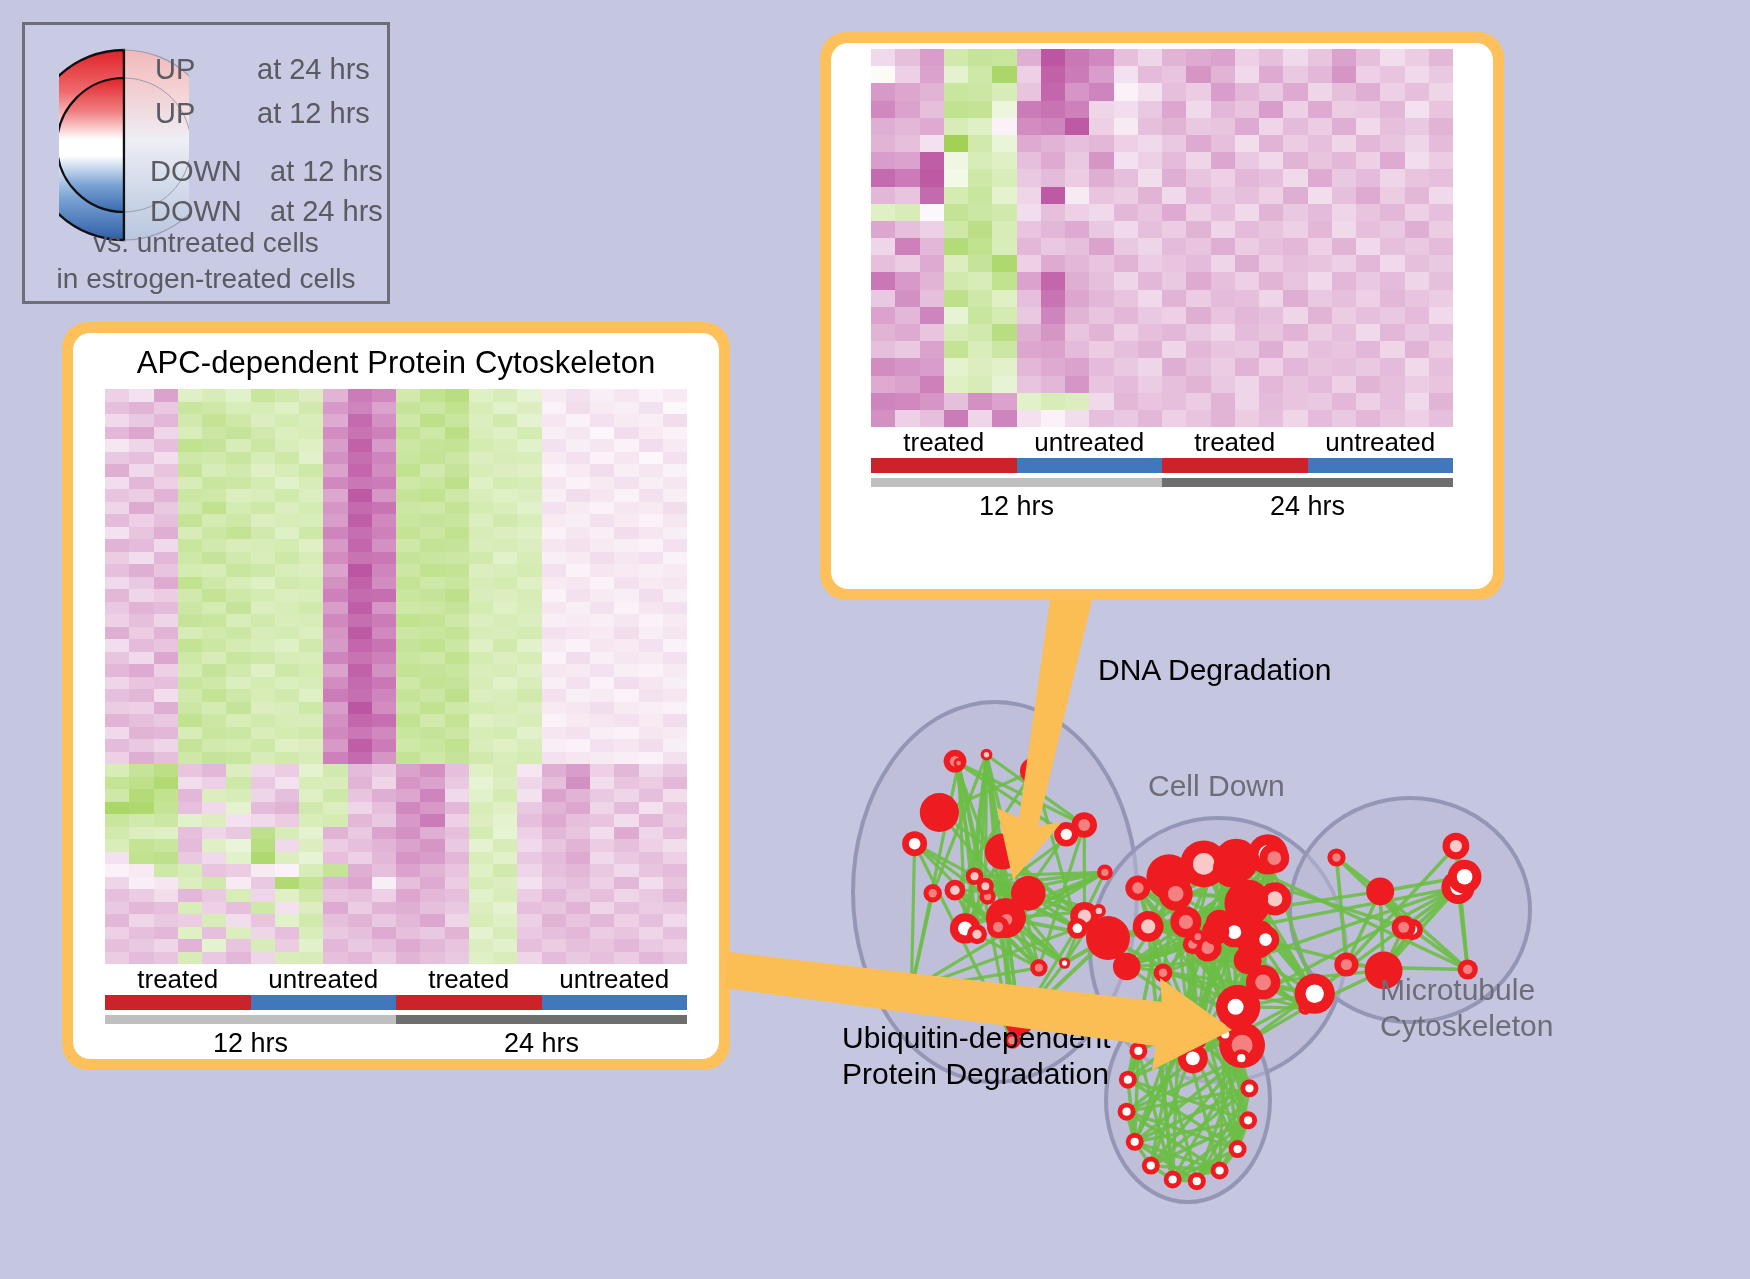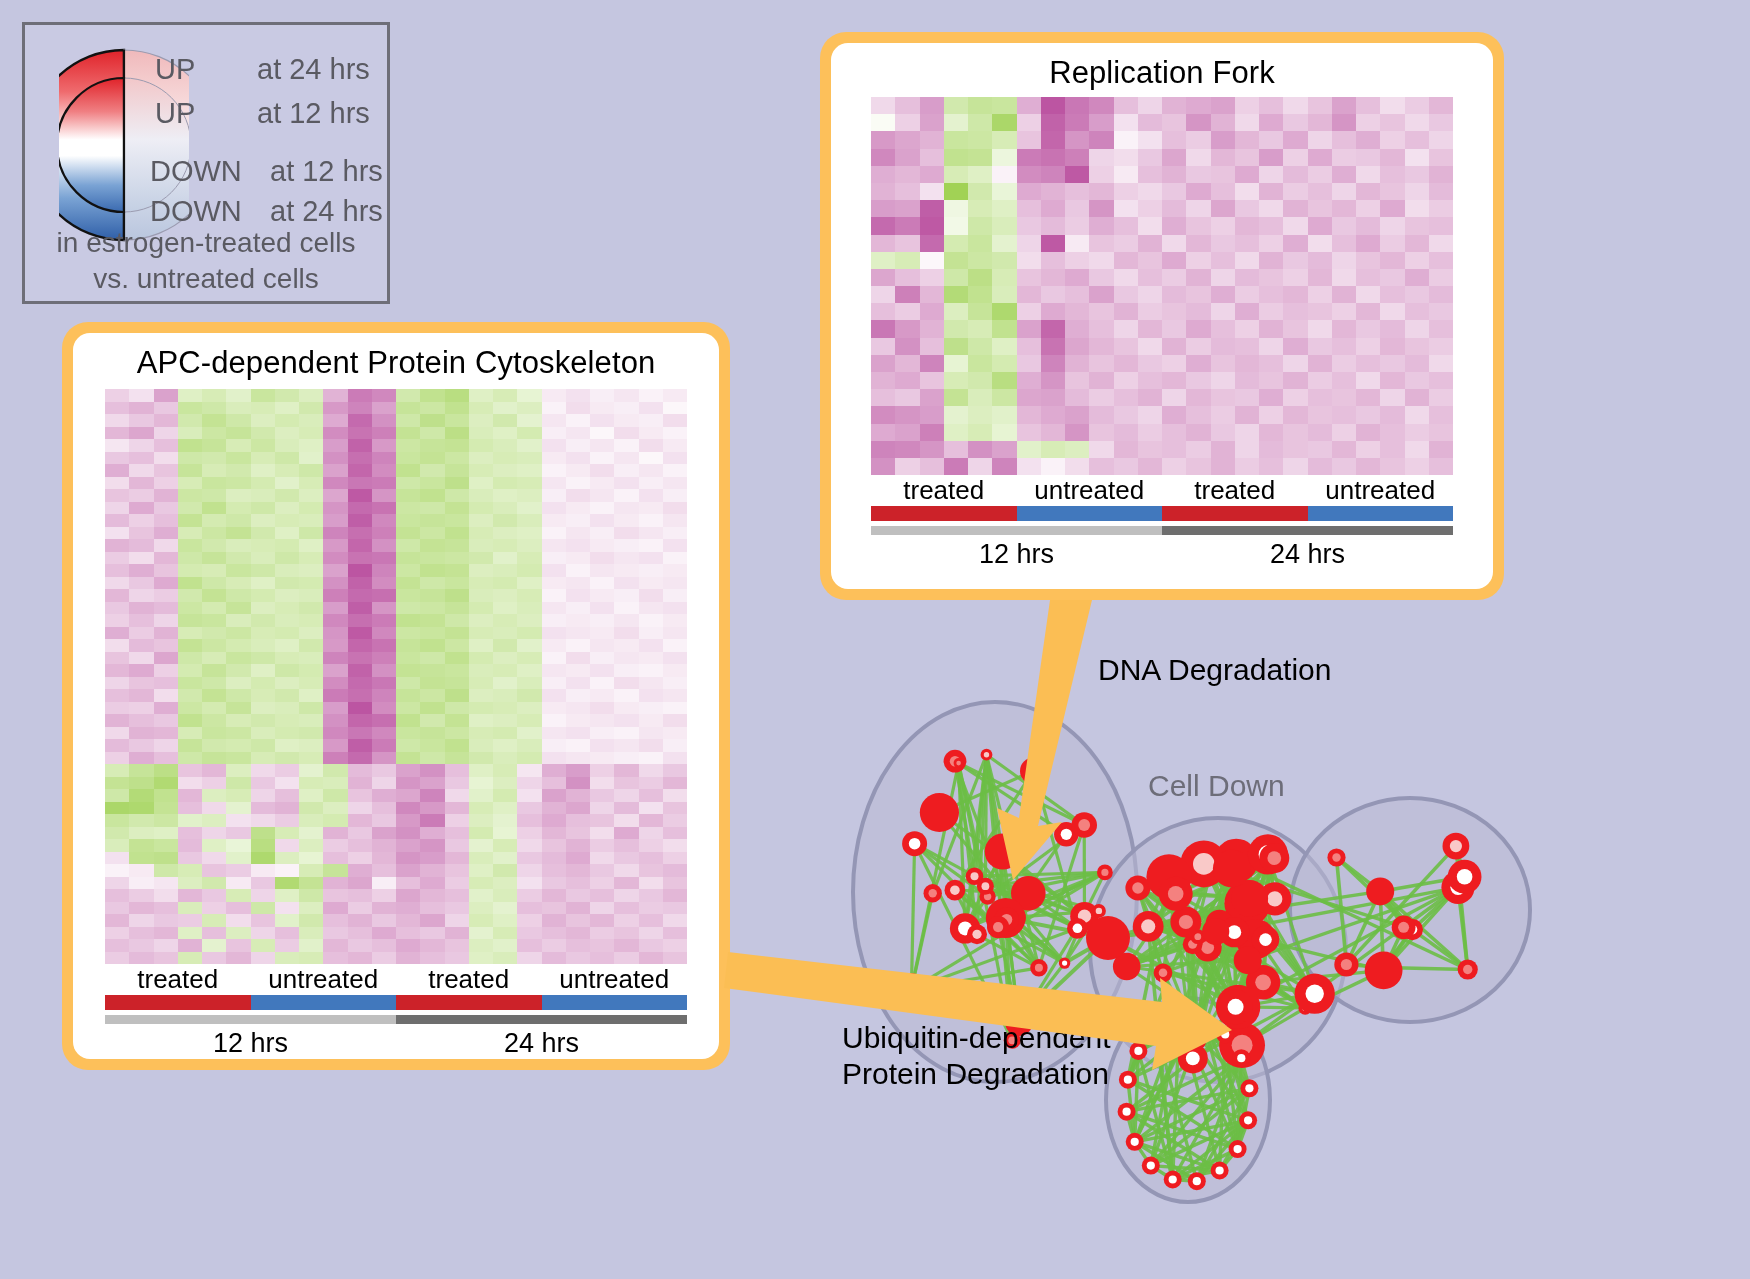--- a/index.html
+++ b/index.html
@@ -136,29 +136,28 @@
     <div class="lbl" style="left:130px; top:72px;">UP</div>
     <div class="lbl" style="left:232px; top:72px;">at 12 hrs</div>
 
     <div class="lbl" style="left:125px; top:130px;">DOWN</div>
     <div class="lbl" style="left:245px; top:130px;">at 12 hrs</div>
 
     <div class="lbl" style="left:125px; top:170px;">DOWN</div>
     <div class="lbl" style="left:245px; top:170px;">at 24 hrs</div>
 
     <div class="foot">
+      <div>vs. untreated cells</div>
       <div>in estrogen-treated cells</div>
-      <div>vs. untreated cells</div>
     </div>
   </div>
 
 
   <div class="panel" id="rf-panel">
     <div class="inner">
-      <div class="panel-title">Replication Fork</div>
       <div style="padding:6px 40px 0 40px;">
         <div class="hm-grid" id="hm-rf" style="grid-template-columns: repeat(24, 1fr);">
             <div class="hm-cell" style="height:17.2px;background:rgb(240,217,234)"></div>
             <div class="hm-cell" style="height:17.2px;background:rgb(230,191,220)"></div>
             <div class="hm-cell" style="height:17.2px;background:rgb(216,157,202)"></div>
             <div class="hm-cell" style="height:17.2px;background:rgb(209,233,173)"></div>
             <div class="hm-cell" style="height:17.2px;background:rgb(198,228,153)"></div>
             <div class="hm-cell" style="height:17.2px;background:rgb(201,230,158)"></div>
             <div class="hm-cell" style="height:17.2px;background:rgb(223,174,211)"></div>
             <div class="hm-cell" style="height:17.2px;background:rgb(188,85,162)"></div>
@@ -2355,20 +2354,22 @@
         <circle cx="445.2" cy="414.4" r="9.0" fill="#ee1c20"></circle>
         <circle cx="445.2" cy="414.4" r="4.1" fill="#ffffff"></circle>
         <circle cx="461.3" cy="438.2" r="9.0" fill="#ee1c20"></circle>
         <circle cx="461.3" cy="438.2" r="4.1" fill="#ffffff"></circle>
         <circle cx="469.4" cy="468.3" r="9.0" fill="#ee1c20"></circle>
         <circle cx="469.4" cy="468.3" r="4.1" fill="#ffffff"></circle>
         <circle cx="328.0" cy="318.0" r="22.0" fill="#ee1c20"></circle>
       </svg>
     <div class="net-label" style="left:318px; top:32px; color:#000;">DNA Degradation</div>
     <div class="net-label" style="left:368px; top:148px; color:#6d6d79;">Cell Down</div>
+    <div class="net-label" style="left:600px; top:352px; color:#6d6d79; text-align:left;">Microtubule
+Cytoskeleton</div>
     <div class="net-label" style="left:62px; top:400px; color:#000;">Ubiquitin-dependent
 Protein Degradation</div>
   </div>
 
   <svg class="arrow-svg">
 
     <polygon points="1050,600 1092,600 1038,826 1062,822 1013,880 997,808 1019,818" fill="#fbbe54"></polygon>
 
     <polygon points="728,952 1162,1002 1160,978 1232,1030 1152,1070 1156,1046 724,988" fill="#fbbe54"></polygon>
   </svg>

